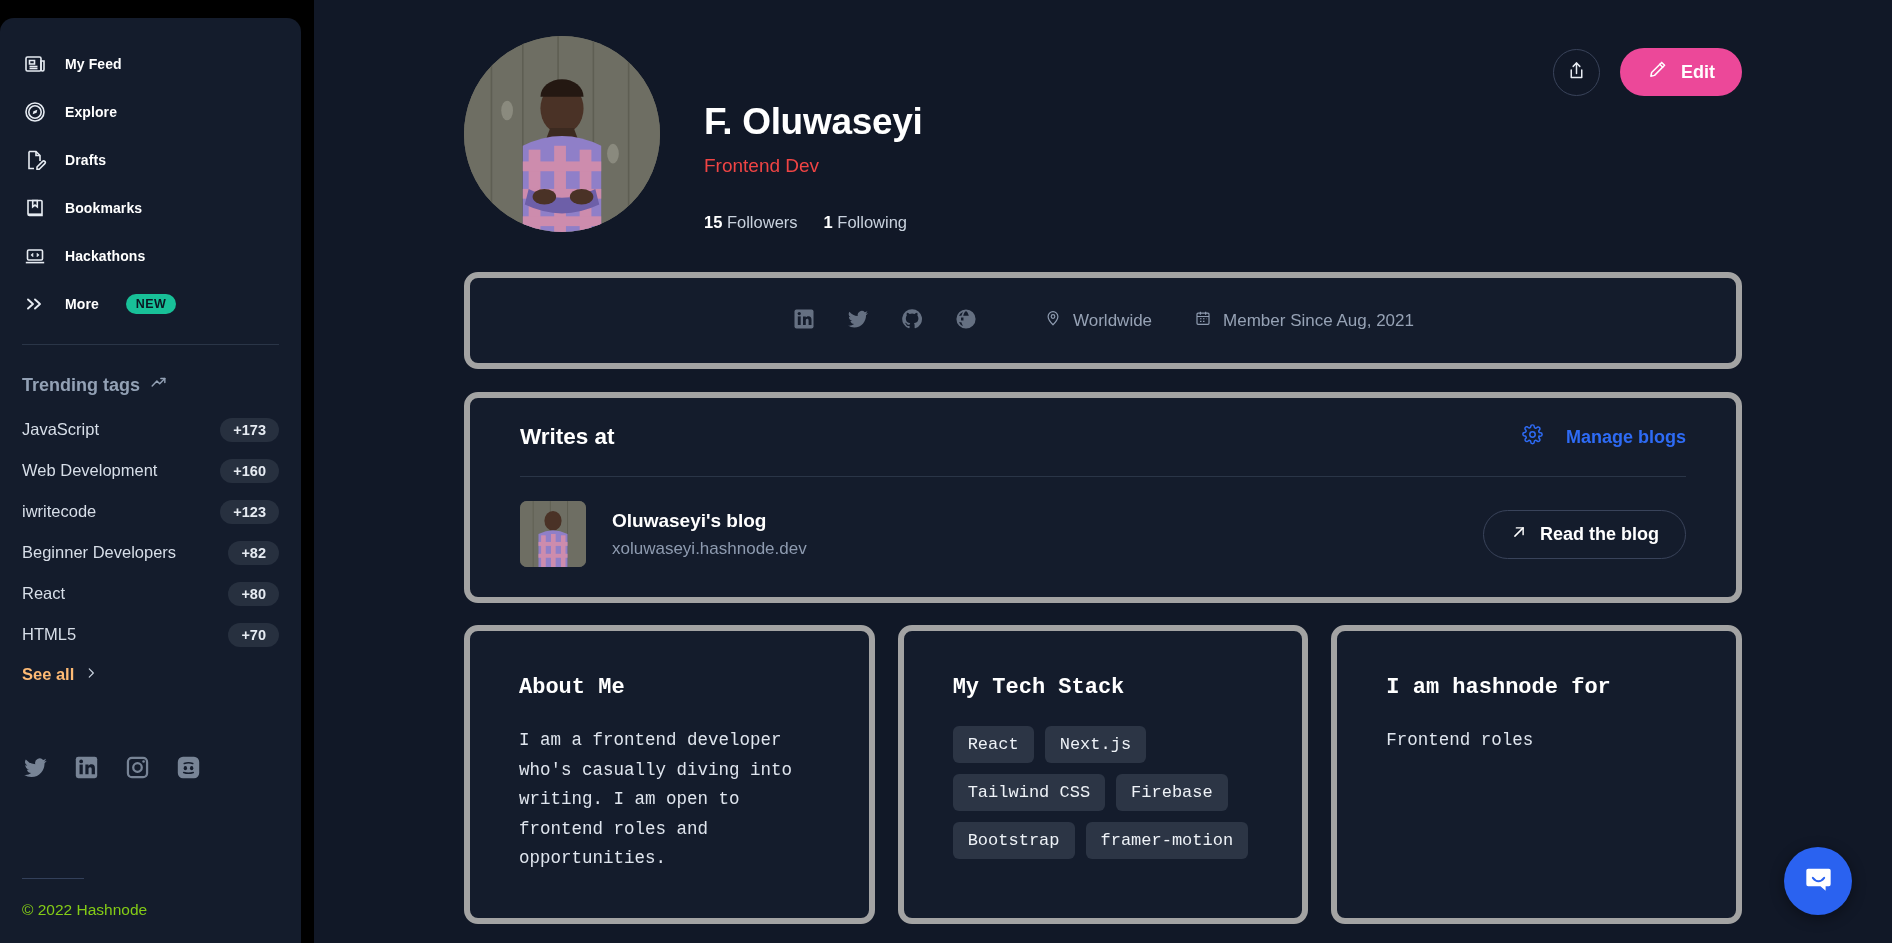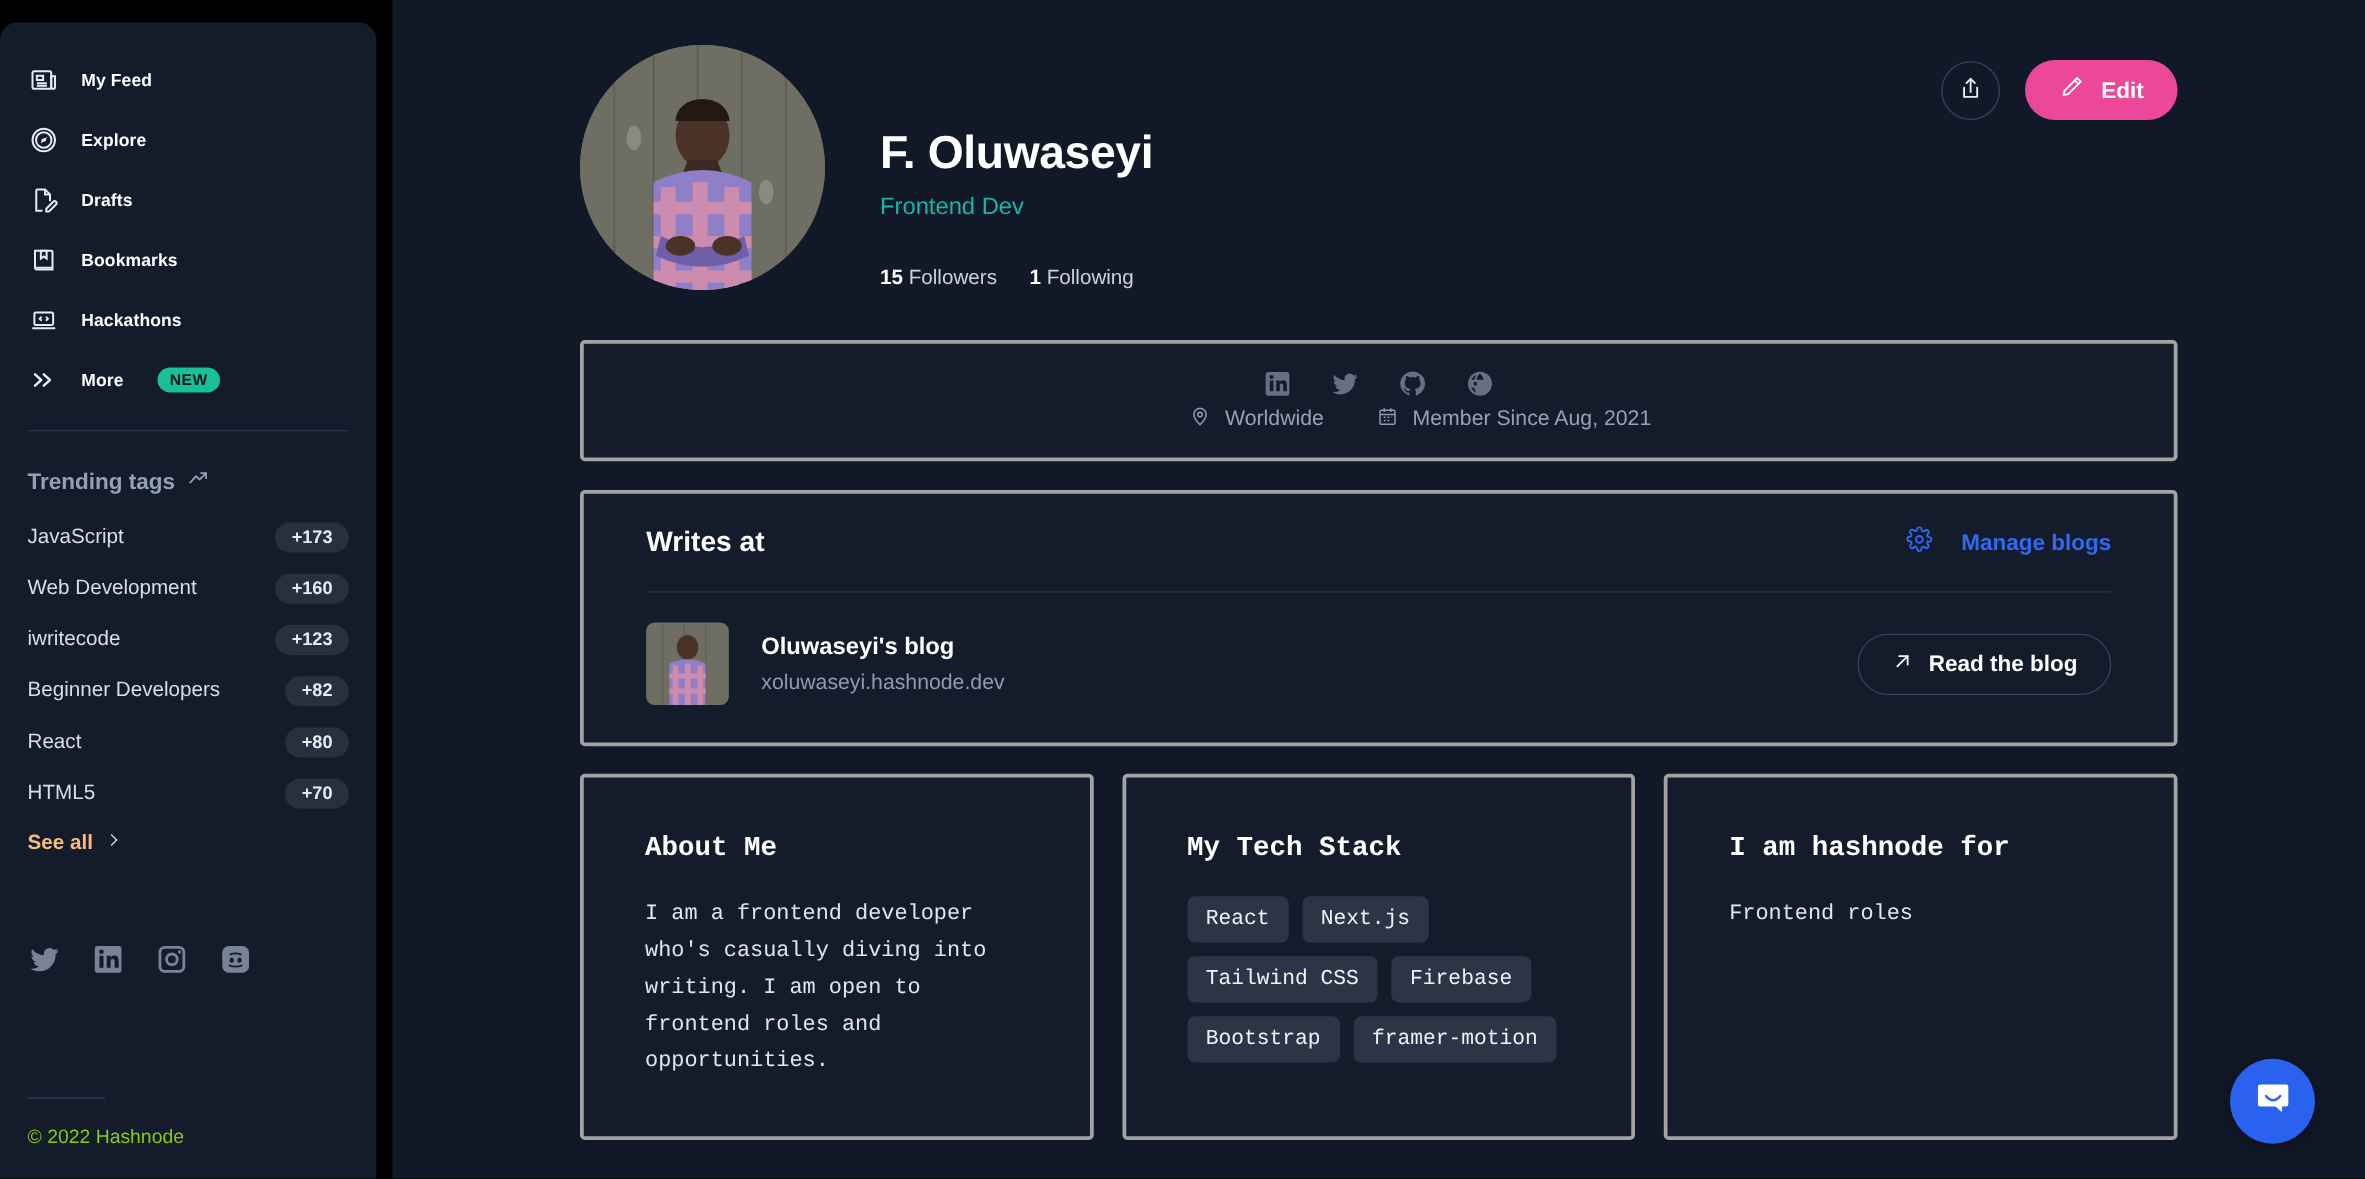--- a/index.html
+++ b/index.html
@@ -77,40 +77,40 @@
   
   .profile { display:flex; align-items:flex-end; padding-top:36px; position:relative; }
   .avatar {
     width:196px; height:196px; border-radius:50%;
     flex:0 0 196px; overflow:hidden; position:relative;
     background:#6b6b60;
   }
   .avatar svg { display:block; width:100%; height:100%; }
   .pinfo { margin-left:44px; padding-top:25px; }
   .pname { font-size:37px; font-weight:800; color:#ffffff; letter-spacing:-.3px; }
-  .ptitle { font-size:19px; color:#14b8a6; margin-top:12px; }
+  .ptitle { font-size:19px; color:#ef4444; margin-top:12px; }
   .pstats { margin-top:36px; font-size:16.5px; color:#c9d2de; display:flex; gap:26px; }
   .pstats b { color:#ffffff; font-weight:700; }
 
   .head-actions { position:absolute; right:0; top:48px; display:flex; align-items:center; gap:20px; }
   .circle-btn {
     width:47px; height:47px; border-radius:50%;
     border:1px solid #39435a; display:flex; align-items:center; justify-content:center;
     cursor:pointer; background:transparent;
   }
   .edit-btn {
     display:flex; align-items:center; gap:13px;
     background:#ec4899; color:#fff; border:none; border-radius:999px;
     padding:0 27px; height:48px; font-size:18px; font-weight:700; cursor:pointer;
     font-family:"Liberation Sans", sans-serif;
   }
 
   
   .card {
-    background:#141c2c; border:3px solid #a3a3a3; border-radius:4px;flex-direction:column;
+    background:#141c2c; border:6px solid #a3a3a3; border-radius:14px;
   }
 
   .meta-card {
     margin-top:40px; height:97px;
     display:flex; align-items:center; justify-content:center; gap:0;
   }
   .meta-socials { display:flex; gap:30px; align-items:center; }
   .meta-socials .ms { opacity:.62; cursor:pointer; }
   .meta-items { display:flex; align-items:center; gap:42px; margin-left:66px; color:#96a2b5; font-size:17px; }
   .meta-item { display:flex; align-items:center; gap:11px; }

